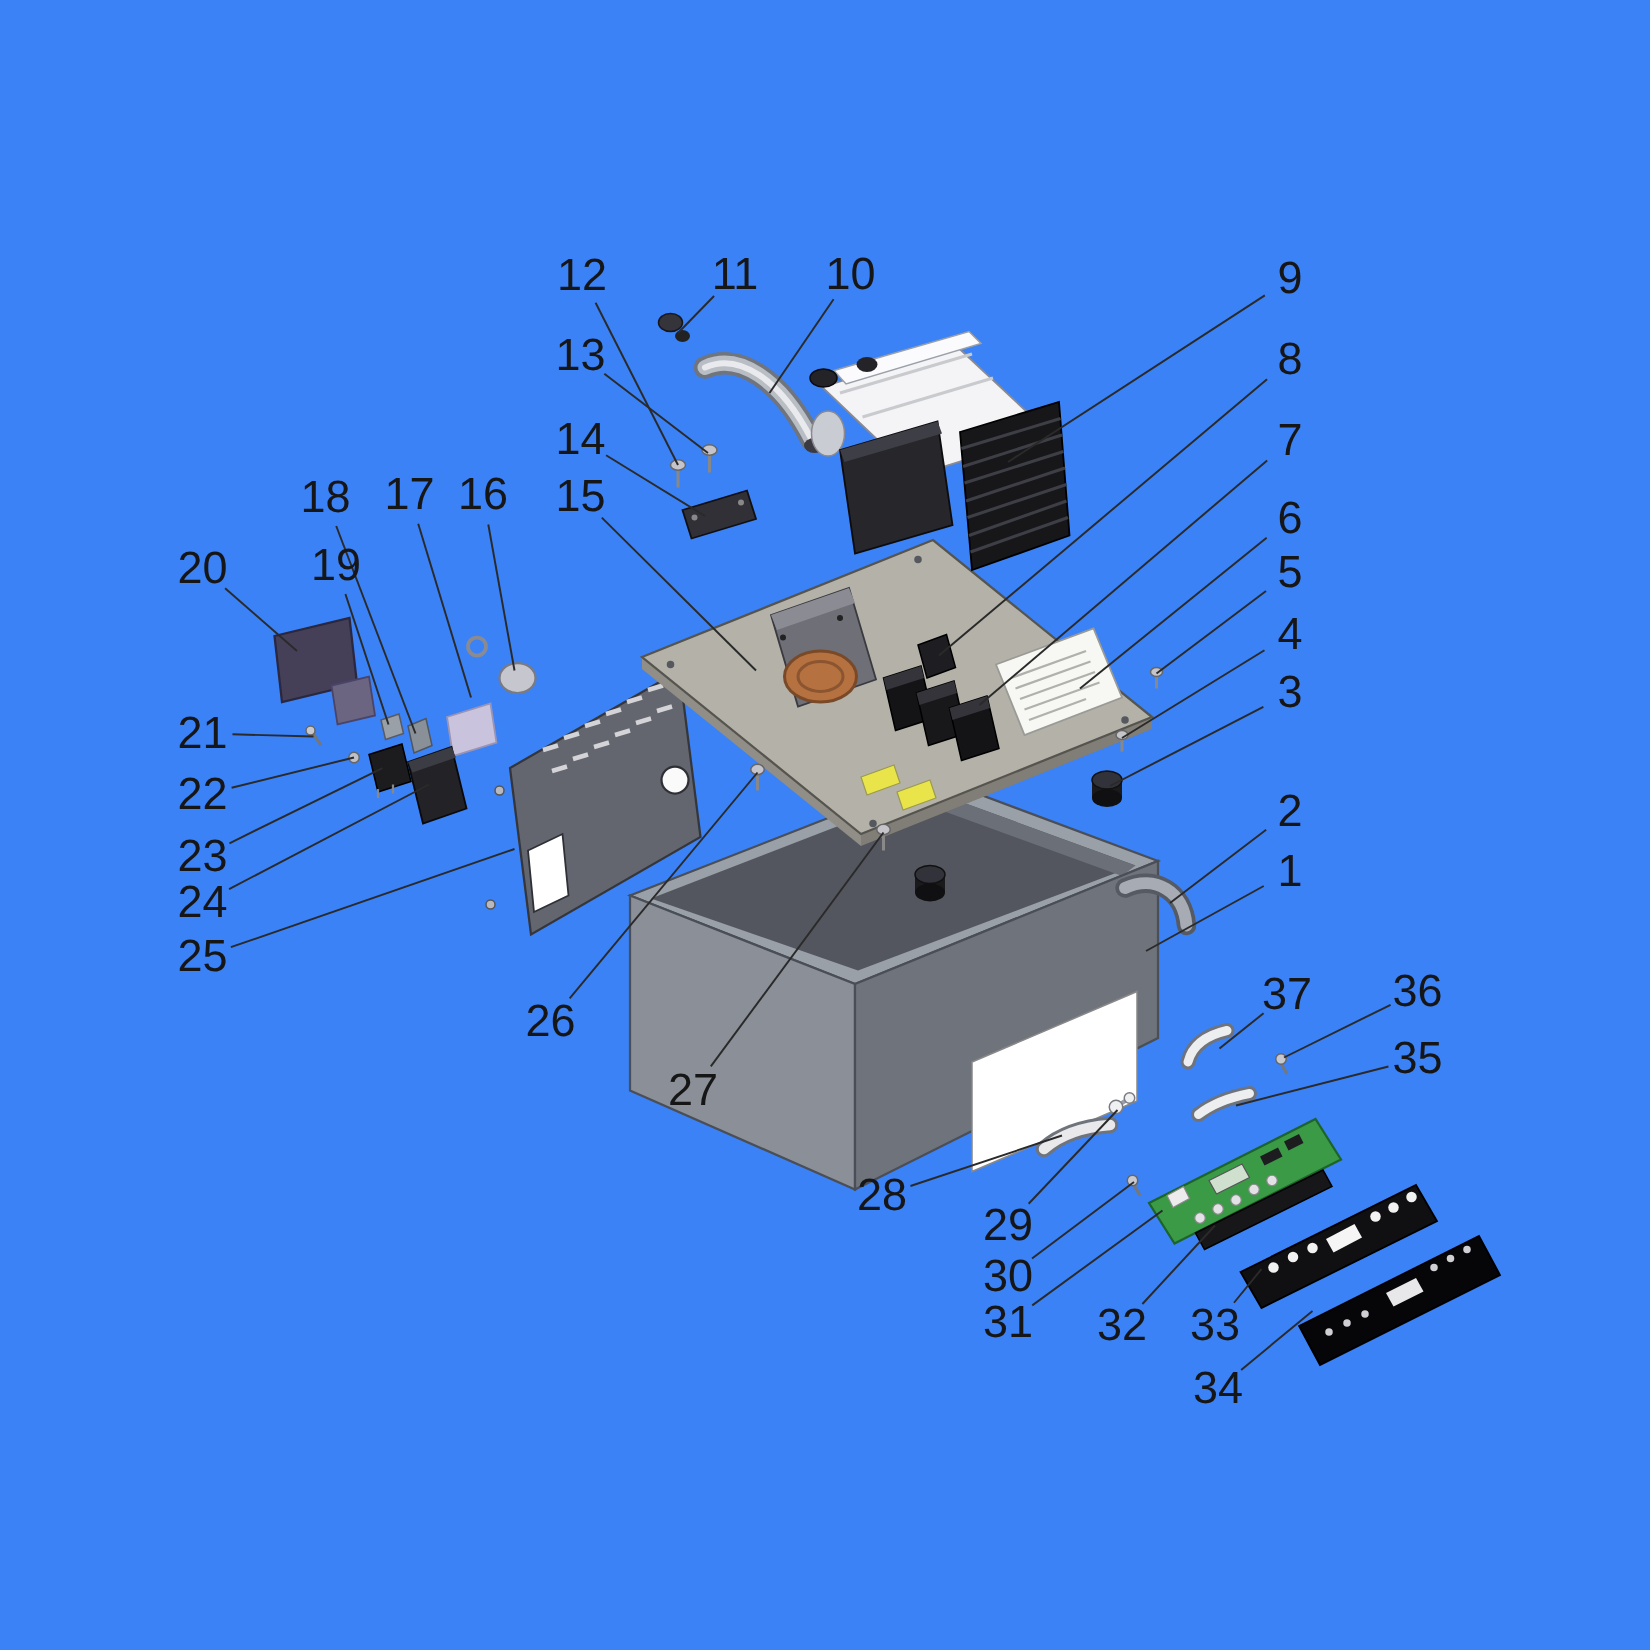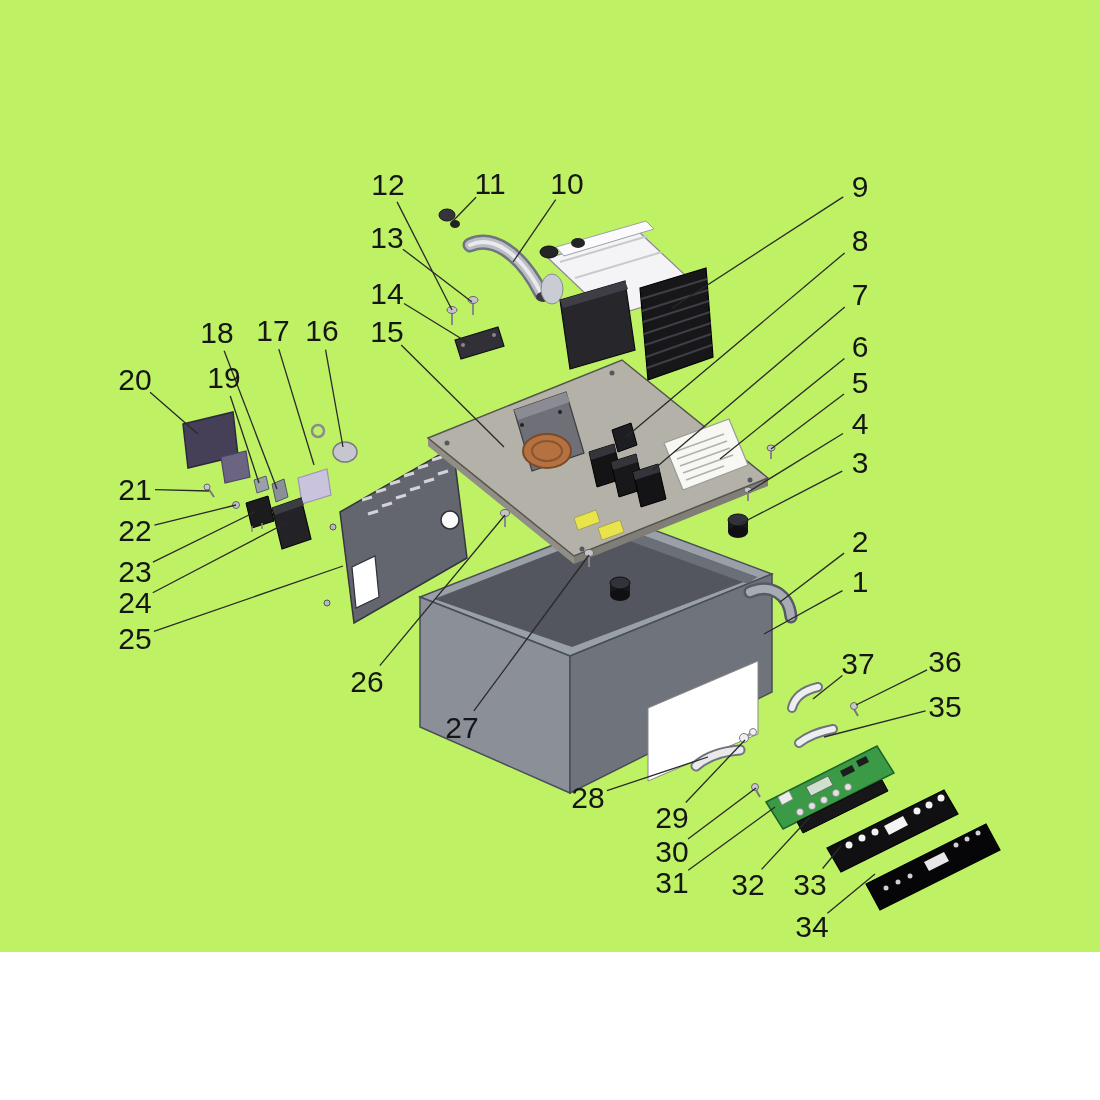--- a/index.html
+++ b/index.html
@@ -4,22 +4,22 @@
 <style>
   html, body {
     margin: 0;
     padding: 0;
     background: #ffffff;
     font-family: "Liberation Sans", sans-serif;
   }
   #stage {
     position: relative;
     width: 1100px;
-    height: 952px;
-    background: #bef264;
+    height: 1100px;
+    background: #3b82f6;
     overflow: hidden;
   }
   svg { display: block; }
   text { user-select: none; }
 </style>
 </head>
 <body>
 
 <div id="stage">
 <svg id="diagram-svg" width="1100" height="1100" viewBox="0 0 1100 1100">

